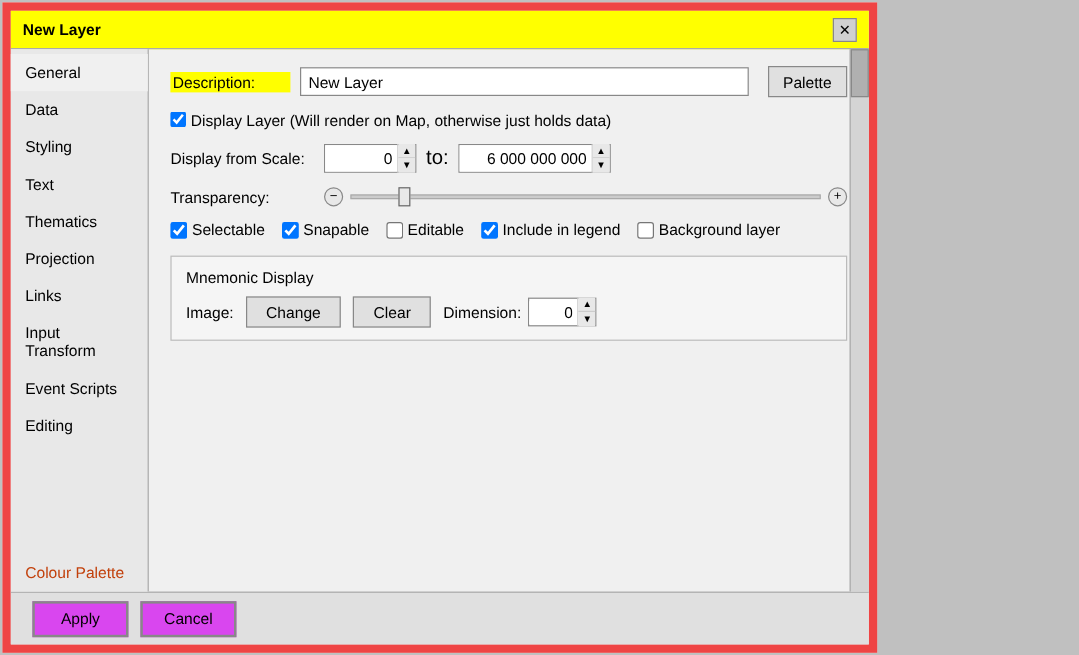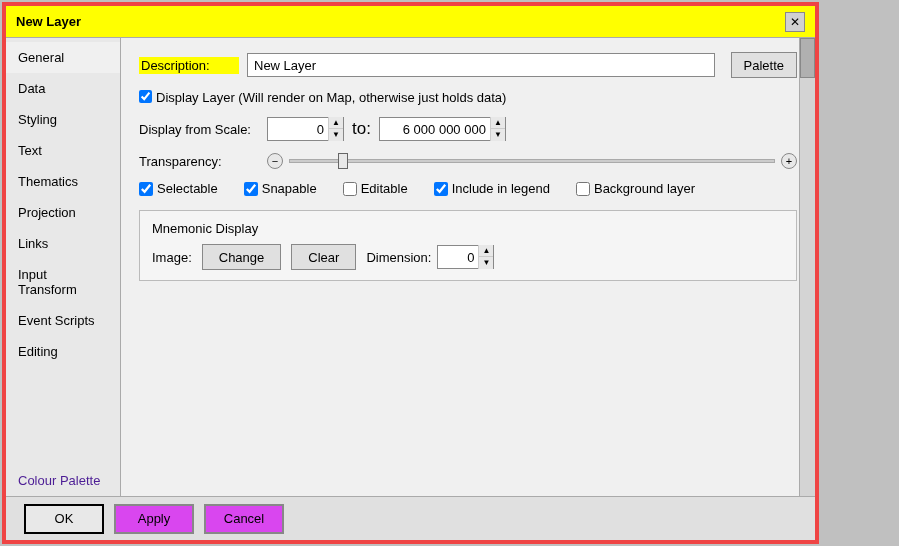--- a/index.html
+++ b/index.html
@@ -5,24 +5,24 @@
     * { box-sizing: border-box; margin: 0; padding: 0; }
     body {
       font-family: Arial, sans-serif;
       font-size: 13px;
       background: #c0c0c0;
       width: 899px;
       height: 546px;
       overflow: hidden;
     }
     .window {
-      width: 817px;
+      width: 729px;
       height: 542px;
       background: #f0f0f0;
-      border: 4px solid #ef4444;
+      border: 7px solid #ef4444;
       position: relative;
       margin: 2px;
     }
     .title-bar {
       background: #ffff00;
       padding: 6px 10px;
       display: flex;
       align-items: center;
       justify-content: space-between;
       height: 32px;
@@ -65,21 +65,21 @@
     .sidebar-item.active {
       background: #f0f0f0;
       border-right: 2px solid #f0f0f0;
     }
     .sidebar-spacer {
       flex: 1;
     }
     .sidebar-colour {
       padding: 8px 12px;
       font-size: 13px;
-      color: #4c1d95;
+      color: #c2410c;
     }
     .content {
       flex: 1;
       padding: 14px 18px;
       overflow-y: auto;
     }
     .label {
       font-size: 13px;
       min-width: 120px;
     }
@@ -212,21 +212,21 @@
       background: #e8e8e8;
       border: 1px solid #666;
       position: absolute;
       top: -7px;
       left: 10%;
       cursor: pointer;
     }
     .checkboxes-row {
       display: flex;
       align-items: center;
-      gap: 26px;
+      gap: 14px;
       margin-bottom: 14px;
       flex-wrap: wrap;
     }
     .checkbox-item {
       display: flex;
       align-items: center;
       gap: 4px;
       font-size: 13px;
     }
     .checkbox-item input[type=checkbox] {
@@ -466,17 +466,16 @@
         </div>
       </div>
     </div>
   </div>
 
   <div class="scrollbar">
     <div class="scrollbar-thumb"></div>
   </div>
 
   <div class="footer">
-    <button class="footer-btn ok-btn">OK</button>
     <button class="footer-btn">Apply</button>
     <button class="footer-btn">Cancel</button>
   </div>
 </div>
 
 </body></html>

